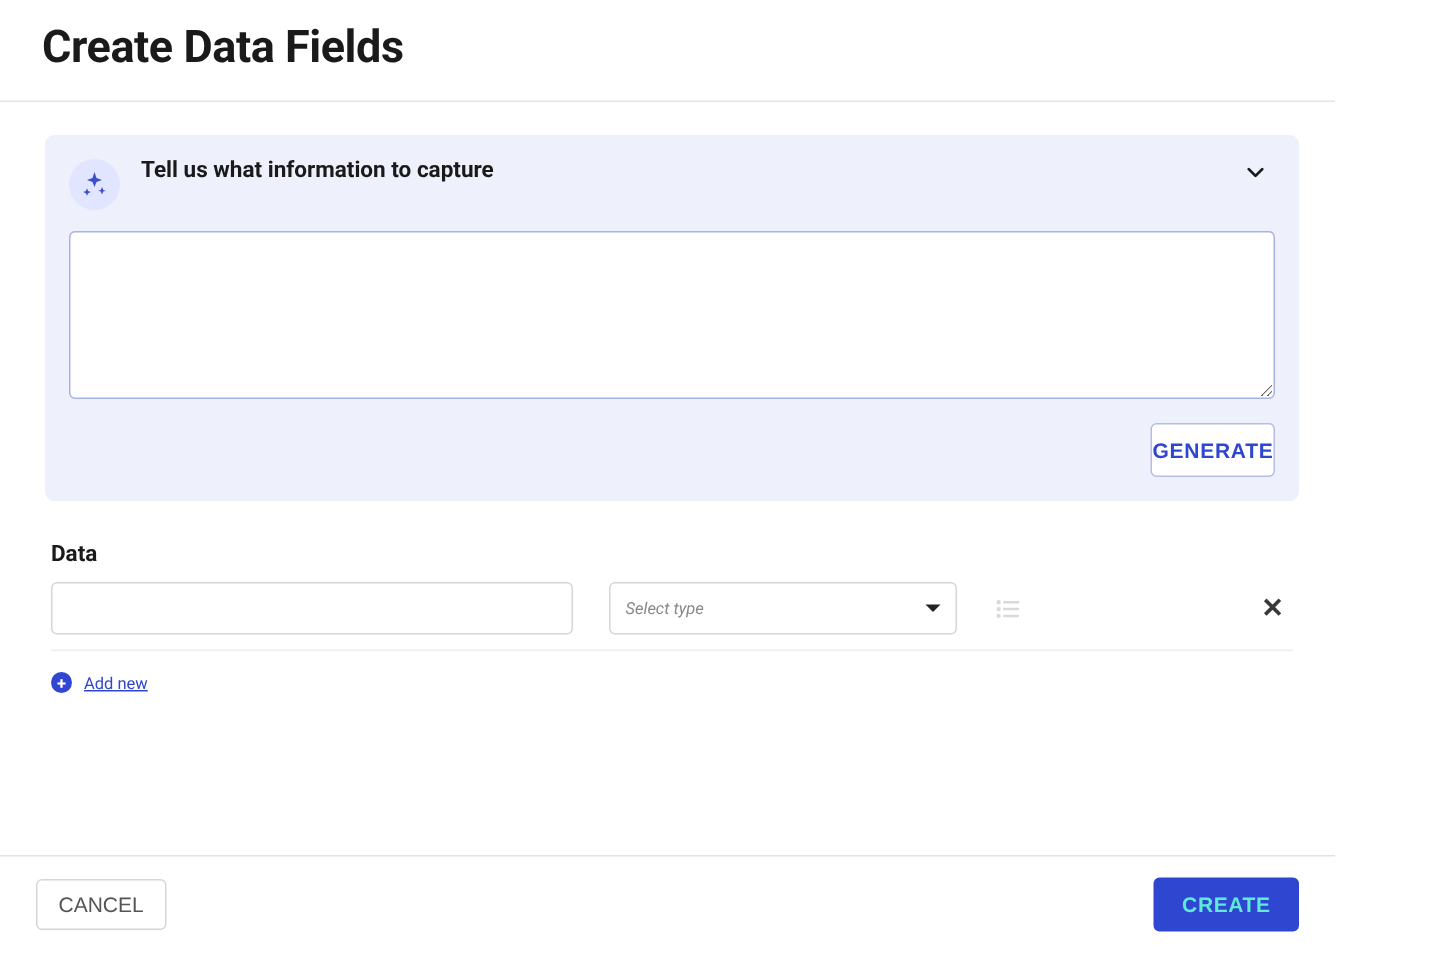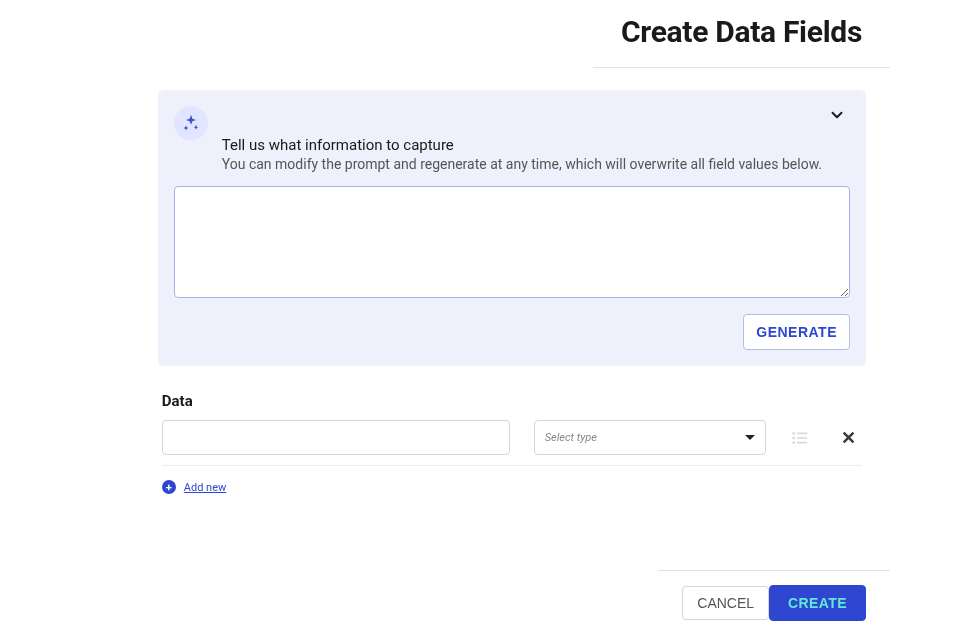--- a/index.html
+++ b/index.html
@@ -1,31 +1,31 @@
 <!DOCTYPE html>
 <html><head>
   <meta charset="utf-8">
   <style>
     * { box-sizing: border-box; margin: 0; padding: 0; }
     body { font-family: -apple-system, BlinkMacSystemFont, "Segoe UI", Roboto, Helvetica, Arial, sans-serif; background: #fff; color: #1a1a1a; }
-    .page { width: 890px; height: 635px; display: flex; flex-direction: column; position: relative; align-items: flex-end; }
+    .page { width: 890px; height: 635px; display: flex; flex-direction: column; position: relative; }
     .header { padding: 14px 28px 18px 28px; border-bottom: 1px solid #e3e3e3; }
     .header h1 { font-size: 30px; font-weight: 700; letter-spacing: -0.3px; }
     .content { padding: 22px 24px 10px 30px; flex: 1; overflow: auto; }
     .prompt-panel { background: #eef0fb; border-radius: 6px; padding: 14px 16px 16px 16px; margin-bottom: 26px; }
     .prompt-header { display: flex; align-items: flex-start; gap: 14px; position: relative; padding-right: 28px; }
     .sparkle-circle { width: 34px; height: 34px; min-width: 34px; border-radius: 50%; background: #e1e5ff; display: flex; align-items: center; justify-content: center; margin-top: 2px; }
     .sparkle-circle svg { width: 20px; height: 20px; }
-    .prompt-text .title { font-size: 15px; font-weight: 400; margin-bottom: 2px; margin-top: 32px; }
+    .prompt-text .title { font-size: 15px; font-weight: 700; margin-bottom: 2px; }
     .prompt-text .subtitle { font-size: 14px; color: #555; }
     .chevron { position: absolute; right: 4px; top: 2px; width: 18px; height: 18px; }
     .chevron svg { width: 18px; height: 18px; }
     .prompt-textarea { width: 100%; height: 112px; margin-top: 14px; border: 1px solid #a7b3e6; border-radius: 4px; background: #fff; resize: vertical; padding: 10px; font-size: 14px; font-family: inherit; outline: none; }
     .prompt-actions { display: flex; justify-content: flex-end; margin-top: 12px; }
-    .generate-btn { background: #fff; border: 1px solid #b4bde6; color: #2f46d1; font-weight: 600; font-size: 14px; letter-spacing: 0.5px; padding: 9px 12px; border-radius: 4px; cursor: pointer; }
+    .generate-btn { background: #fff; border: 1px solid #b4bde6; color: #2f46d1; font-weight: 600; font-size: 14px; letter-spacing: 0.5px; padding: 9px 0; border-radius: 4px; cursor: pointer; }
     .fields { padding: 0 4px; }
     .field-headers { display: flex; gap: 24px; margin-bottom: 10px; }
     .col-name { width: 348px; font-weight: 700; font-size: 15px; }
     .col-type { width: 232px; font-weight: 700; font-size: 15px; }
     .field-row { display: flex; align-items: center; gap: 24px; padding-bottom: 10px; border-bottom: 1px solid #ececec; }
     .name-input { width: 348px; height: 35px; border: 1px solid #d6d6d6; border-radius: 4px; padding: 6px 10px; font-size: 14px; font-family: inherit; background: #fff; }
     .type-select { width: 232px; height: 35px; border: 1px solid #d6d6d6; border-radius: 4px; display: flex; align-items: center; justify-content: space-between; padding: 0 10px; cursor: pointer; background: #fff; }
     .type-select .placeholder { color: #888; font-style: italic; font-size: 11px; }
     .type-select .caret { width: 0; height: 0; border-left: 5px solid transparent; border-right: 5px solid transparent; border-top: 5px solid #222; }
     .row-icons { display: flex; align-items: center; gap: 10px; flex: 1; }
@@ -50,21 +50,20 @@
   <div class="content">
     <div class="prompt-panel">
       <div class="prompt-header">
         <div class="sparkle-circle">
           <svg viewBox="0 0 24 24" fill="none">
               <path d="M12 2l1.6 4.8L18 8.4l-4.4 1.6L12 14l-1.6-4L6 8.4l4.4-1.6L12 2zM6 15l.9 2.1L9 18l-2.1.9L6 21l-.9-2.1L3 18l2.1-.9L6 15zM18 14l1 2.4L21 17l-2 .6-1 2.4-1-2.4-2-.6 2-.6 1-2.4z" fill="#3c50cc"></path>
             </svg>
         </div>
         <div class="prompt-text">
           <div class="title">Tell us what information to capture</div>
-          <div class="subtitle">You can modify the prompt and regenerate at any time, which will overwrite all field values below.</div>
         </div>
         <div class="chevron">
           <svg viewBox="0 0 24 24" fill="none">
               <path d="M6 9l6 6 6-6" stroke="#1a1a1a" stroke-width="2.5" stroke-linecap="round" stroke-linejoin="round"></path>
             </svg>
         </div>
       </div>
 
       <textarea class="prompt-textarea" value="" style=""></textarea>
 

